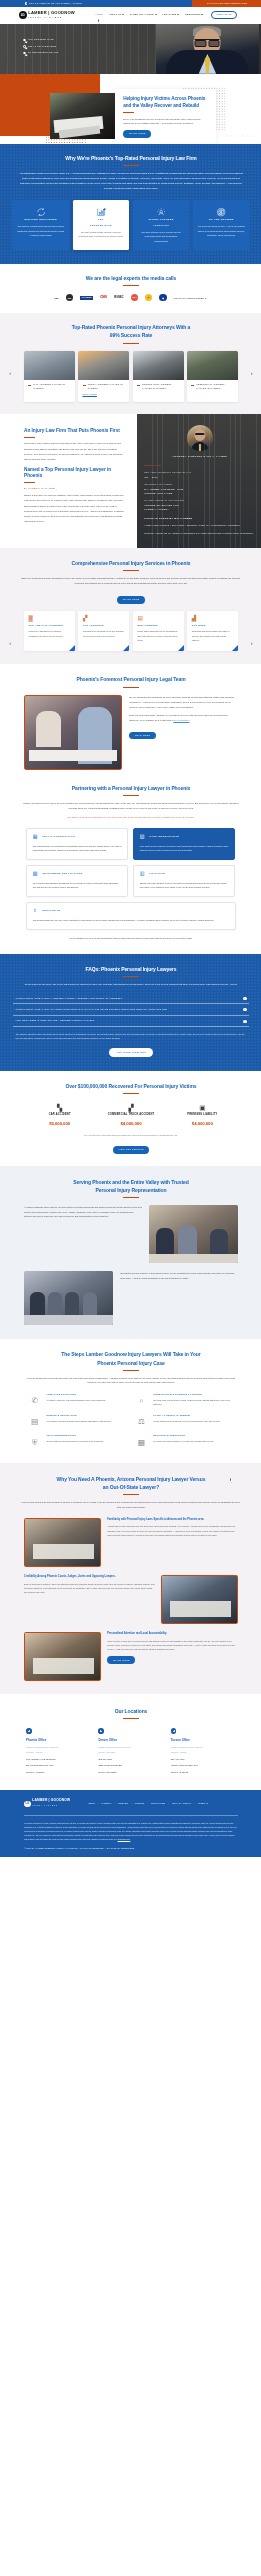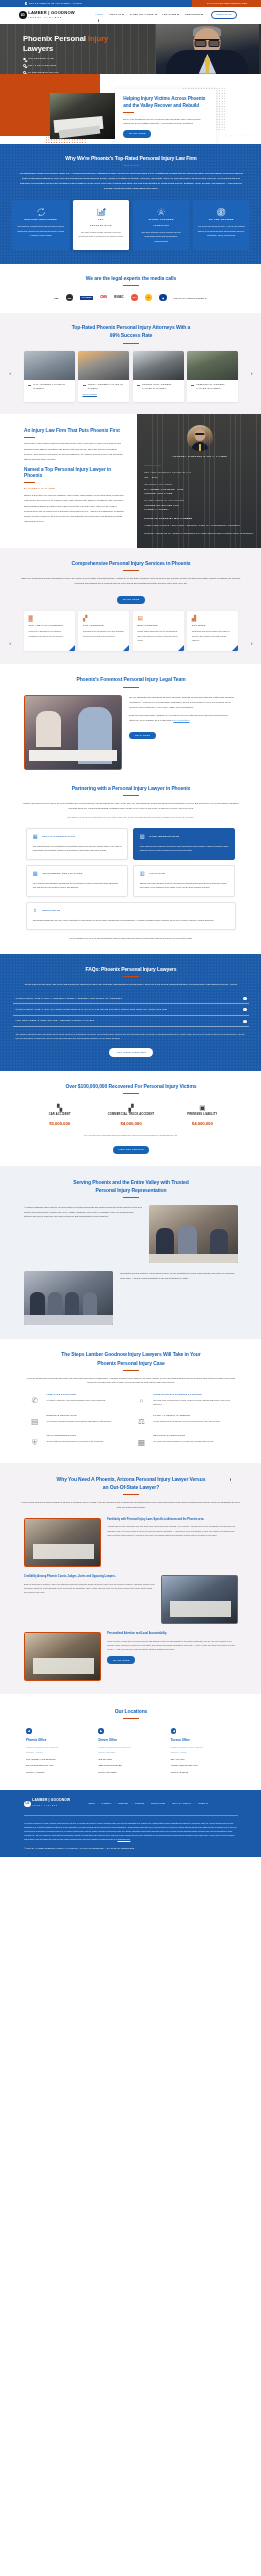--- a/index.html
+++ b/index.html
@@ -305,21 +305,20 @@
     <div class="hero-city"></div>
     <div class="hero-person">
       <span class="hair"></span>
         <span class="head"></span>
         <span class="glasses"></span>
       <span class="suit"></span>
         <span class="shirt"></span>
         <span class="tie"></span>
     </div>
     <div class="hero-inner">
-      <h1><span>Phoenix Personal </span><span class="accent">Injury</span><br><span>Lawyers</span></h1>
       <ul>
         <li>
             <i class="tick"></i>
             <span>99% SUCCESS RATE</span>
           </li>
         <li>
             <i class="tick"></i>
             <span>550+ 5-STAR REVIEWS</span>
           </li>
         <li>

